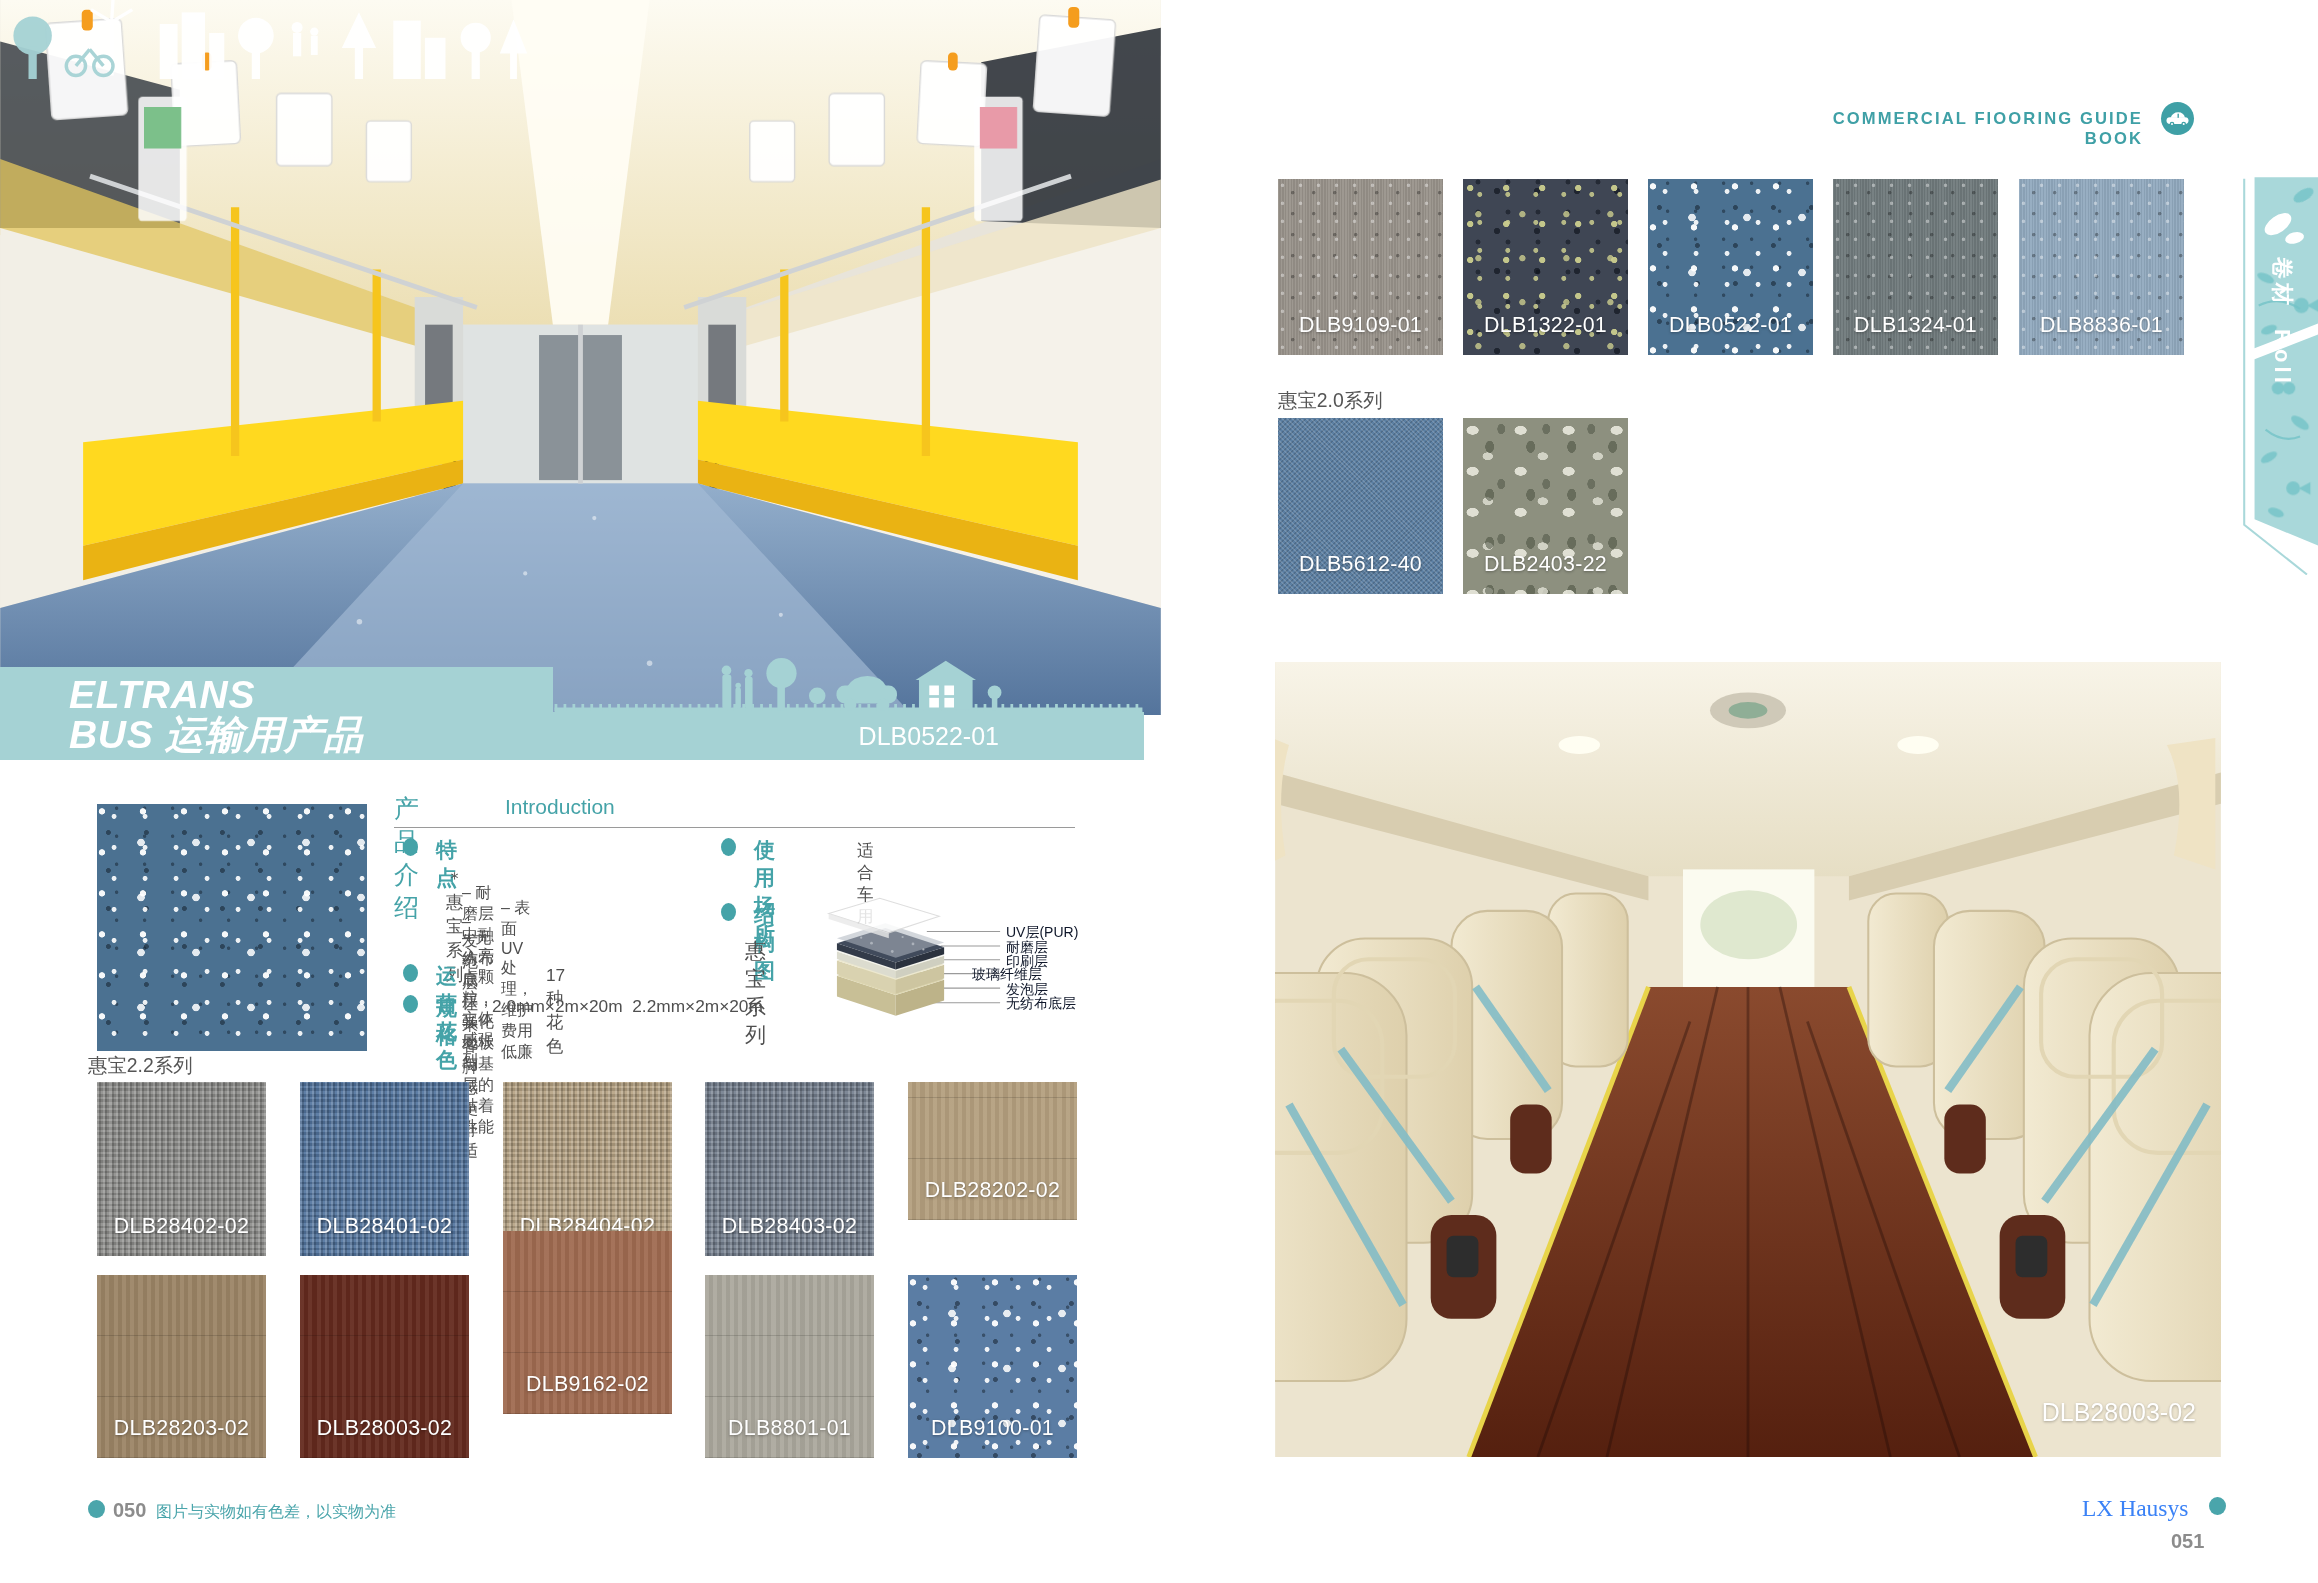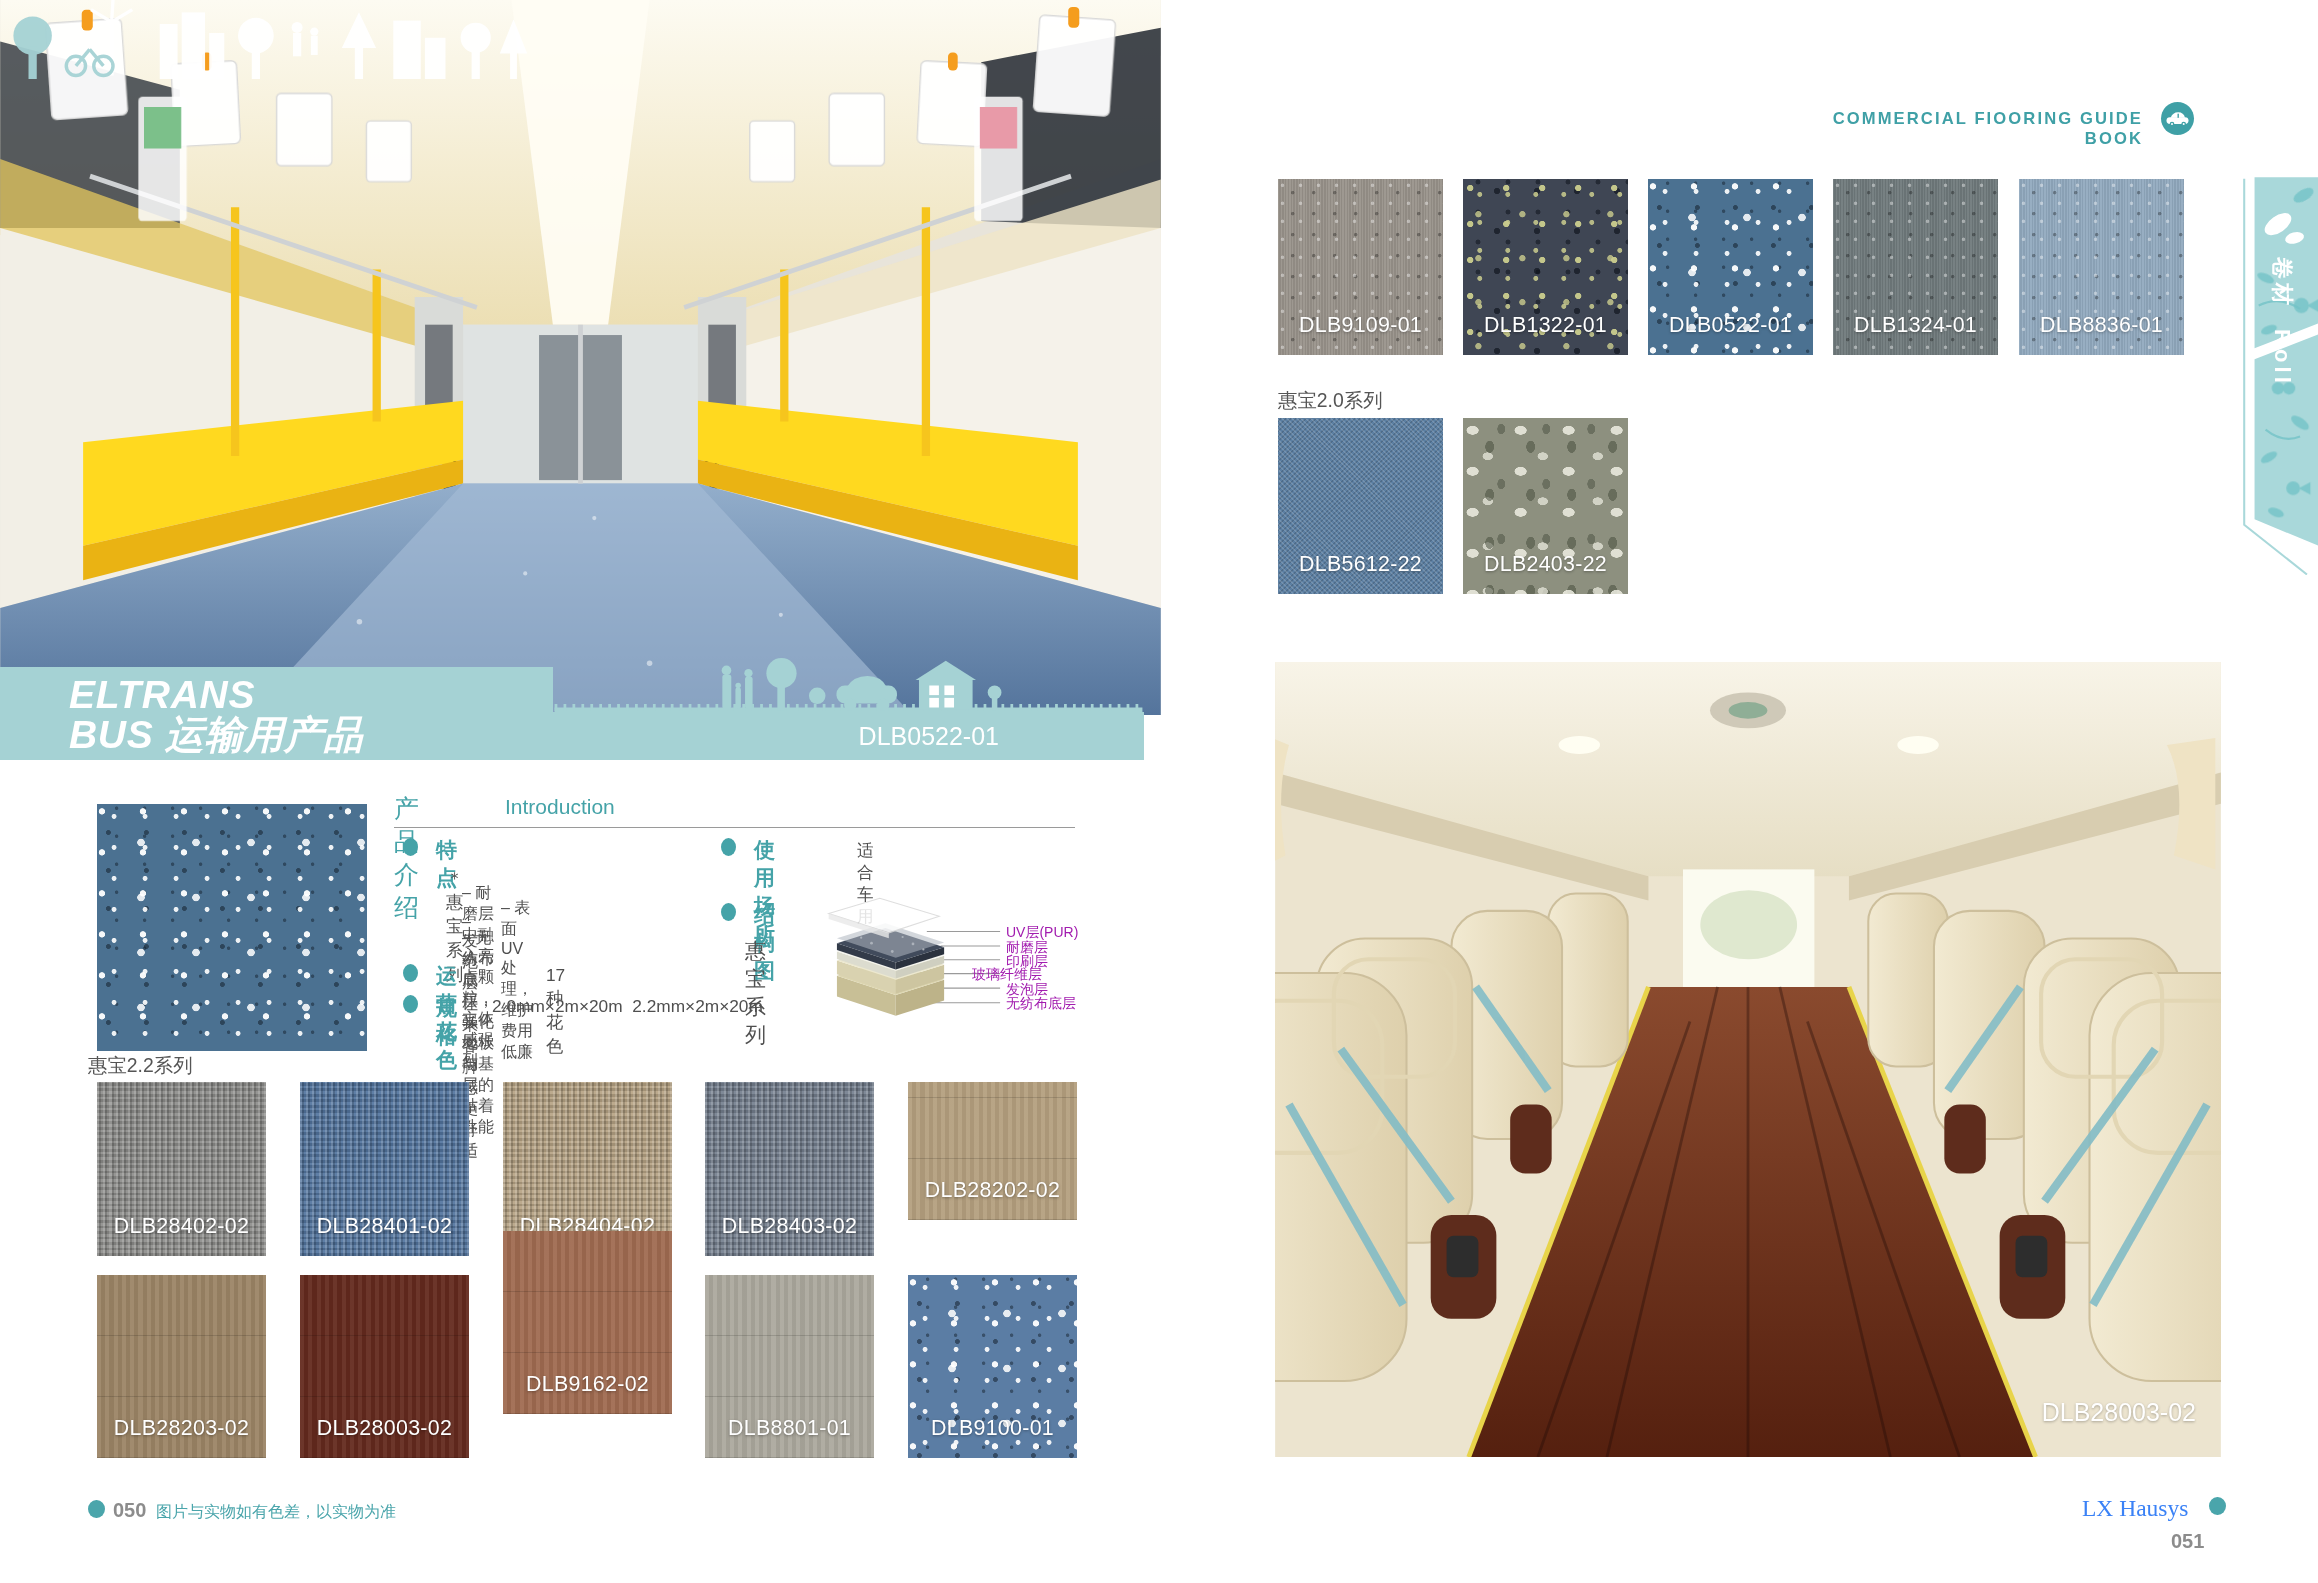--- a/index.html
+++ b/index.html
@@ -50,21 +50,21 @@
   .band-title{color:#fff;font-style:italic;font-weight:bold;font-size:39px;line-height:40px;letter-spacing:0.7px;}
   .band-code{color:#fff;font-size:25px;}
   .intro-h-zh{color:#45a3a8;font-size:25px;}
   .intro-h-en{color:#45a3a8;font-size:21px;}
   .bullet{width:15px;height:18px;border-radius:50%;background:#45a3a8;}
   .sec-h{color:#45a3a8;font-size:21px;font-weight:bold;letter-spacing:0.7px;}
   .body-t{color:#4f4f4f;font-size:16px;}
   .series-label{color:#555;font-size:19.4px;}
   .foot-gray{color:#8c8c8c;font-size:20px;font-weight:bold;}
   .foot-teal{color:#4aa5ab;font-size:16px;}
-  .layer-lb{color:#a21caf;font-size:14px;white-space:nowrap;}
+  .layer-lb{color:#0f172a;font-size:14px;white-space:nowrap;}
 
   
   .guide-h{color:#3fa0a6;font-size:16.6px;font-weight:bold;letter-spacing:2.1px;text-align:right;}
   .photo-code{color:#fff;font-size:25px;text-shadow:0 0.7px 2.8px rgba(0,0,0,.3);}
   .brand{color:#3b82f6;font-size:23.5px;font-family:"Liberation Serif",serif;}
   .tab-text{color:#fff;font-weight:bold;font-size:22px;writing-mode:vertical-rl;
             text-orientation:sideways;letter-spacing:4.1px;}
 </style>
 </head>
 <body>
@@ -370,21 +370,21 @@
     </div>
   <div class="sw tx-grain" style="left: 1833px; top: 179px; width: 165px; height: 176px; background-color: rgb(112, 122, 124);">
       <span class="code">DLB1324-01</span>
     </div>
   <div class="sw tx-grain" style="left: 2019px; top: 179px; width: 165px; height: 176px; background-color: rgb(146, 170, 191);">
       <span class="code">DLB8836-01</span>
     </div>
 
   <span class="abs series-label" style="left:1278px;top:387px;">惠宝2.0系列</span>
   <div class="sw tx-woven" style="left: 1278px; top: 418px; width: 165px; height: 176px; background-color: rgb(92, 127, 162);">
-      <span class="code">DLB5612-22</span>
+      <span class="code">DLB5612-40</span>
     </div>
   <div class="sw tx-mottle" style="left: 1463px; top: 418px; width: 165px; height: 176px; background-color: rgb(141, 144, 127);">
       <span class="code">DLB2403-22</span>
     </div>
 
   <div class="abs" style="left:1275px;top:662px;width:946px;height:795px;">
     <svg width="946" height="795" viewBox="0 0 1368 1150">
       <defs>
         <linearGradient id="bceil" x1="0" y1="0" x2="0" y2="1">
           <stop offset="0" stop-color="#f8f4e8"></stop>

